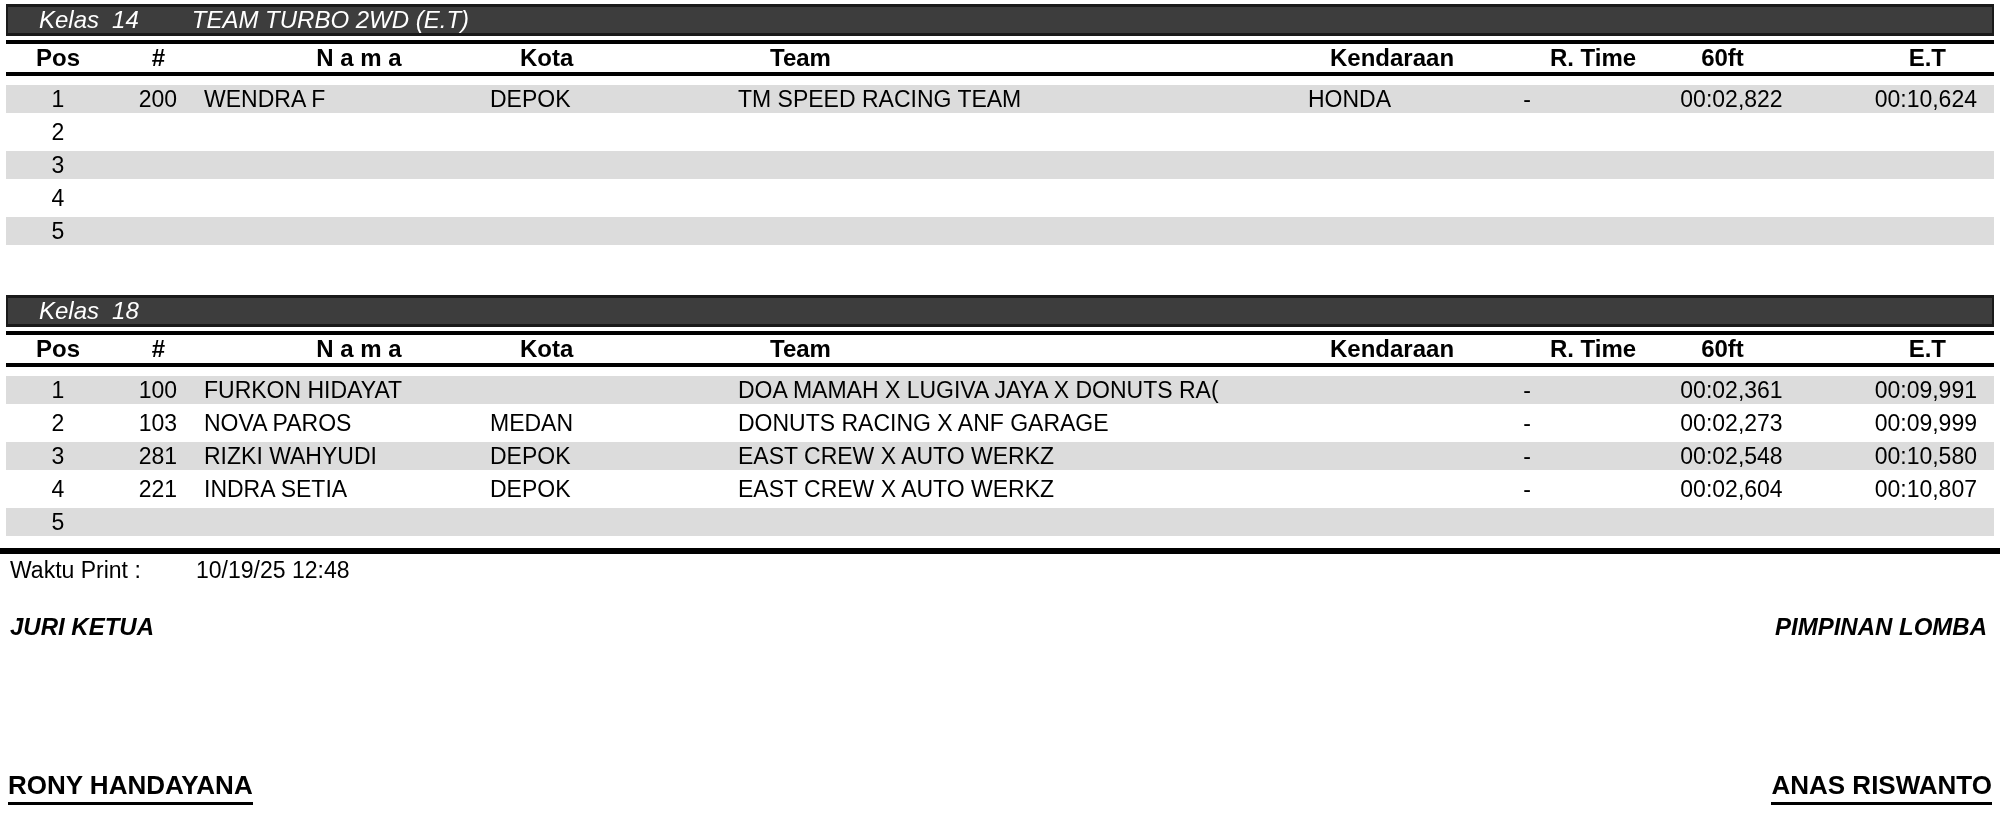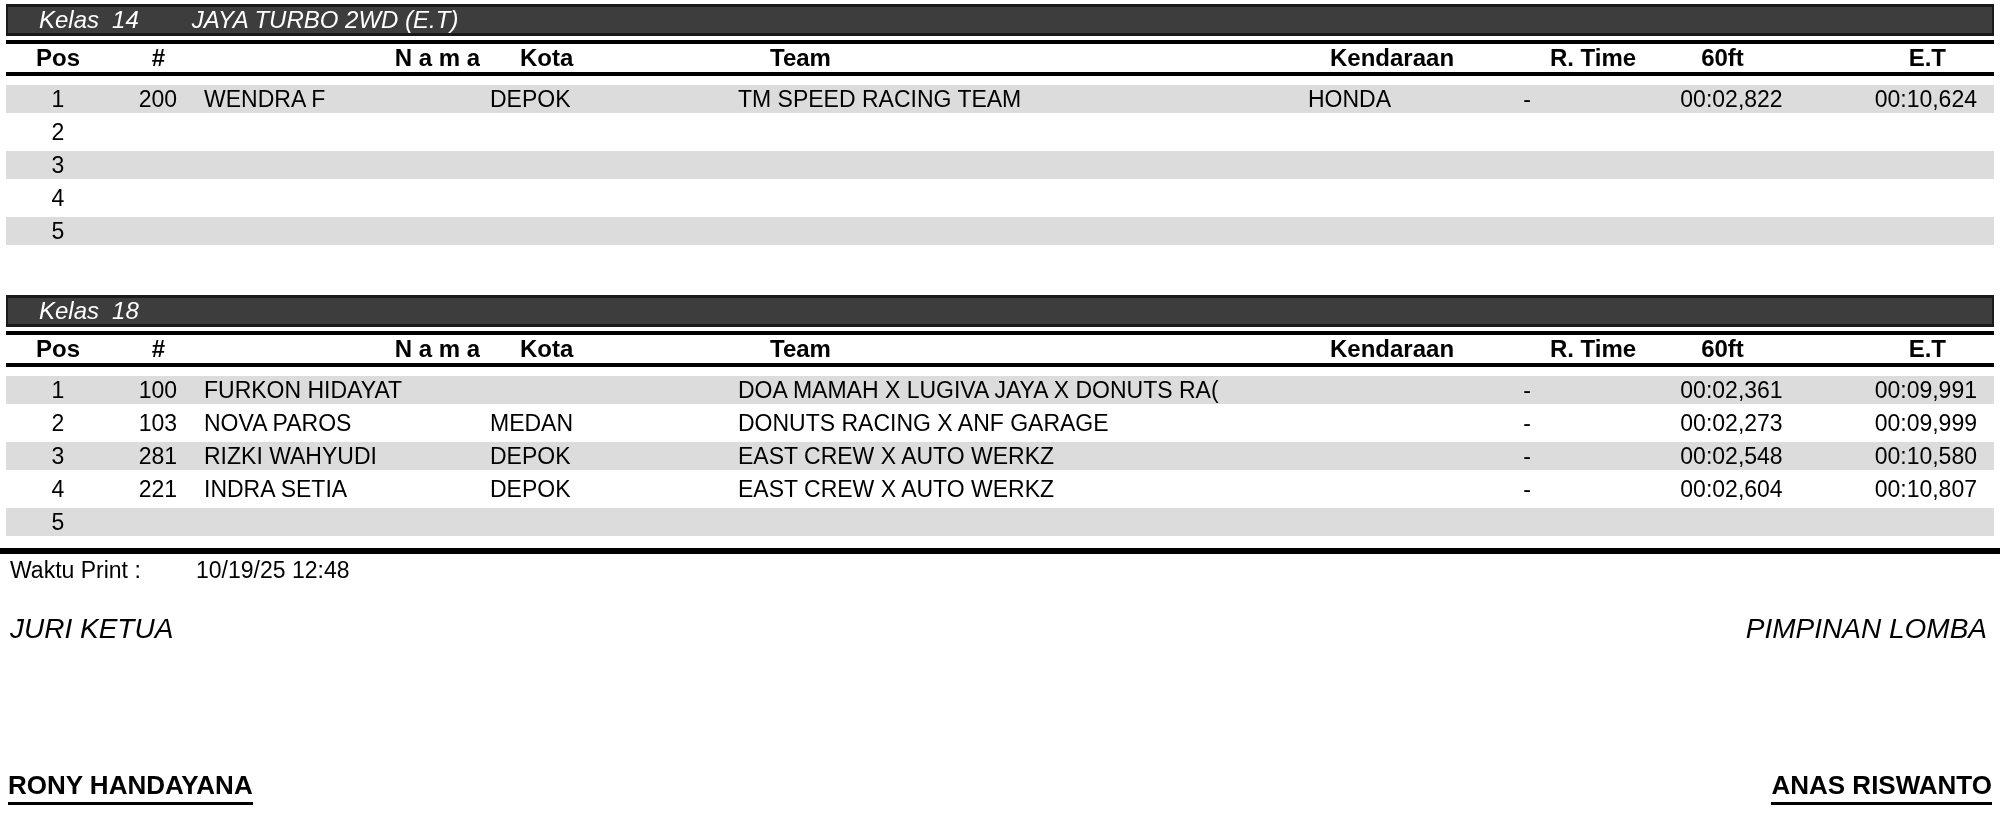--- a/index.html
+++ b/index.html
@@ -16,47 +16,47 @@
   .gap4{height:4px;}
   table.grid{border-collapse:collapse;table-layout:fixed;width:1988px;}
   table.rows-grid{margin-top:9px;}
   th,td{font-size:23px;white-space:nowrap;overflow:hidden;padding:0;}
   thead tr{height:17px;}
   th{font-weight:bold;font-size:24px;}
   tbody td{height:28px;border-bottom:5px solid #fff;}
   tbody tr:nth-child(odd) td{background:var(--band,#dcdcdc);}
   .c0{text-align:center;}
   .c1{text-align:right;} td.c1{padding-right:13px;} th.c1{padding-right:25px;}
-  td.c2{text-align:left;padding-left:14px;} th.c2{text-align:right;padding-left:48px;margin-top:48px;}
+  td.c2{text-align:left;padding-left:14px;} th.c2{text-align:center;padding-left:48px;margin-top:48px;}
   td.c3{text-align:left;padding-left:10px;} th.c3{text-align:left;padding-left:40px;}
   td.c4{text-align:left;padding-left:8px;}  th.c4{text-align:left;padding-left:40px;}
   td.c5{text-align:left;padding-left:6px;}  th.c5{text-align:left;padding-left:28px;}
   .c6{text-align:center;} td.c6{padding-right:66px;} th.c6{padding-left:66px;}
   .c7{text-align:center;} td.c7{padding-right:7px;}  th.c7{padding-right:25px;}
   .c8{text-align:right;} td.c8{padding-right:17px;} th.c8{padding-right:48px;}
   #sec-1{top:4px;} #sec-2{top:295px;}
   #footer-divider{position:absolute;left:0;top:548px;width:2000px;height:6px;background:#000;}
   .abs{position:absolute;}
   #print-label{left:10px;top:557px;font-size:23px;}
   #print-value{left:196px;top:557px;font-size:23px;}
-  .role{top:613px;font-size:28px;font-weight:normal;font-style:italic;}
+  .role{top:613px;font-size:24px;font-weight:bold;font-style:italic;}
   #judge-role{left:10px;} #director-role{right:13px;}
   .signame{top:770px;font-size:26px;font-weight:bold;border-bottom:3px solid #000;padding-bottom:1px;}
   #judge-name{left:8px;} #director-name{right:8px;}
 </style>
 </head>
 <body>
 
 <div id="page">
 
   <div class="section" id="sec-1">
     <div class="titlebar">
       <span class="kelas-label">Kelas</span>
       <span class="kelas-no">14</span>
-      <span class="bar-title">JAYA TURBO 2WD (E.T)</span>
+      <span class="bar-title">TEAM TURBO 2WD (E.T)</span>
     </div>
     <div class="gap4"></div>
     <div class="hline"></div>
     <table class="grid head-grid">
       <colgroup class="cols">
           <col style="width: 104px;">
           <col style="width: 80px;">
           <col style="width: 290px;">
           <col style="width: 250px;">
           <col style="width: 572px;">

